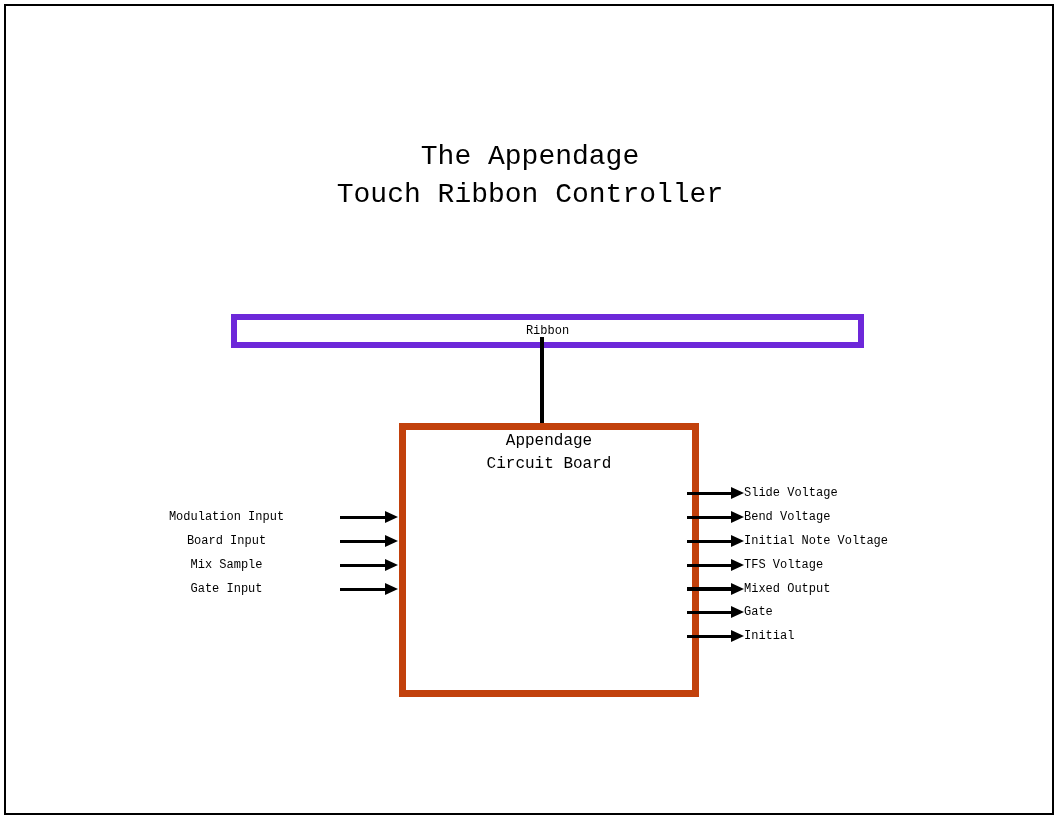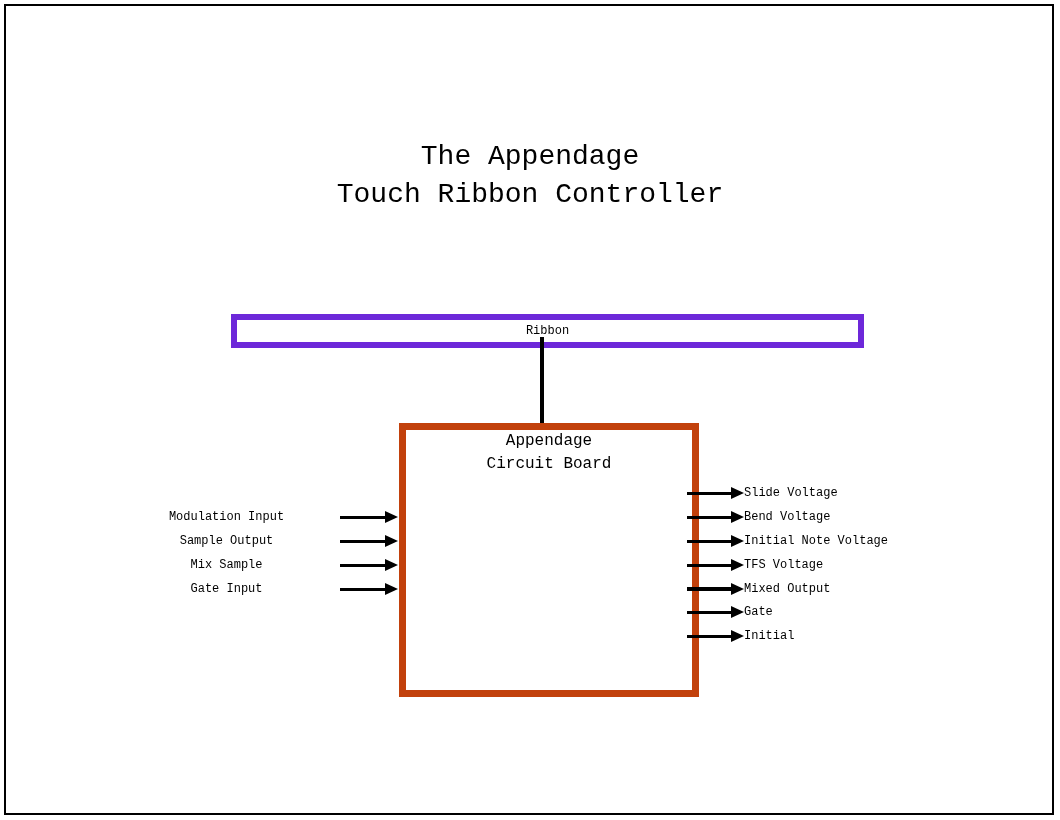--- a/index.html
+++ b/index.html
@@ -123,21 +123,21 @@
 
   <div class="board-box">
     <div>Appendage</div>
     <div>Circuit Board</div>
   </div>
 
   <div class="io-label in-label" style="top:505px">Modulation Input</div>
   <div class="arrow-line in-line" style="top:516px"></div>
   <div class="arrow-head in-head" style="top:511px"></div>
 
-  <div class="io-label in-label" style="top:529px">Sample Output</div>
+  <div class="io-label in-label" style="top:529px">Board Input</div>
   <div class="arrow-line in-line" style="top:540px"></div>
   <div class="arrow-head in-head" style="top:535px"></div>
 
   <div class="io-label in-label" style="top:553px">Mix Sample</div>
   <div class="arrow-line in-line" style="top:564px"></div>
   <div class="arrow-head in-head" style="top:559px"></div>
 
   <div class="io-label in-label" style="top:577px">Gate Input</div>
   <div class="arrow-line in-line" style="top:588px"></div>
   <div class="arrow-head in-head" style="top:583px"></div>

